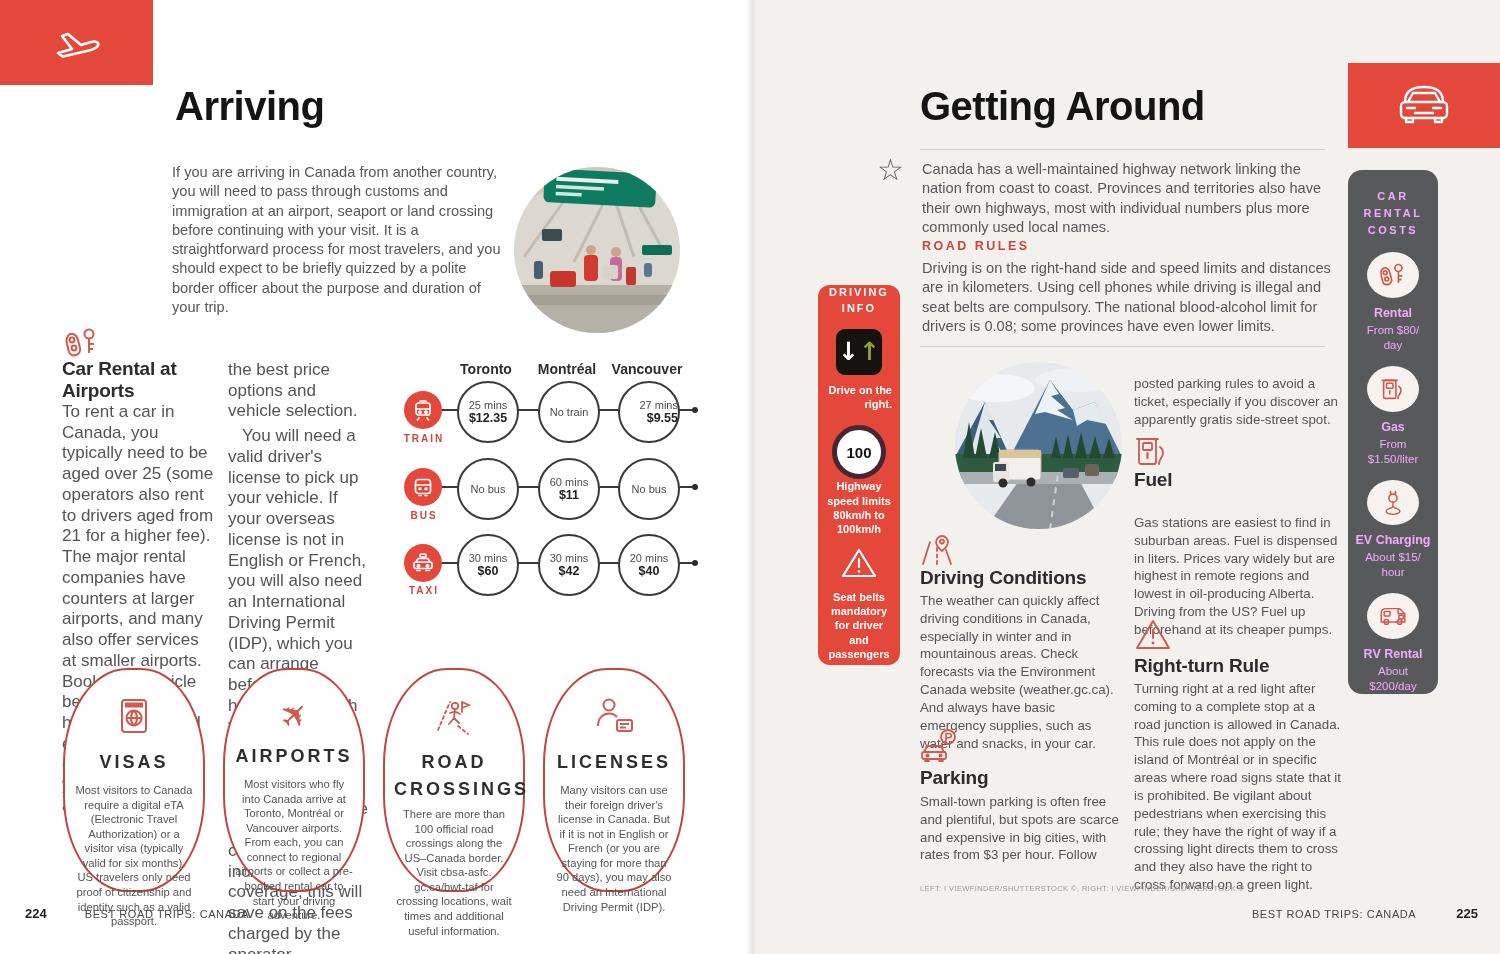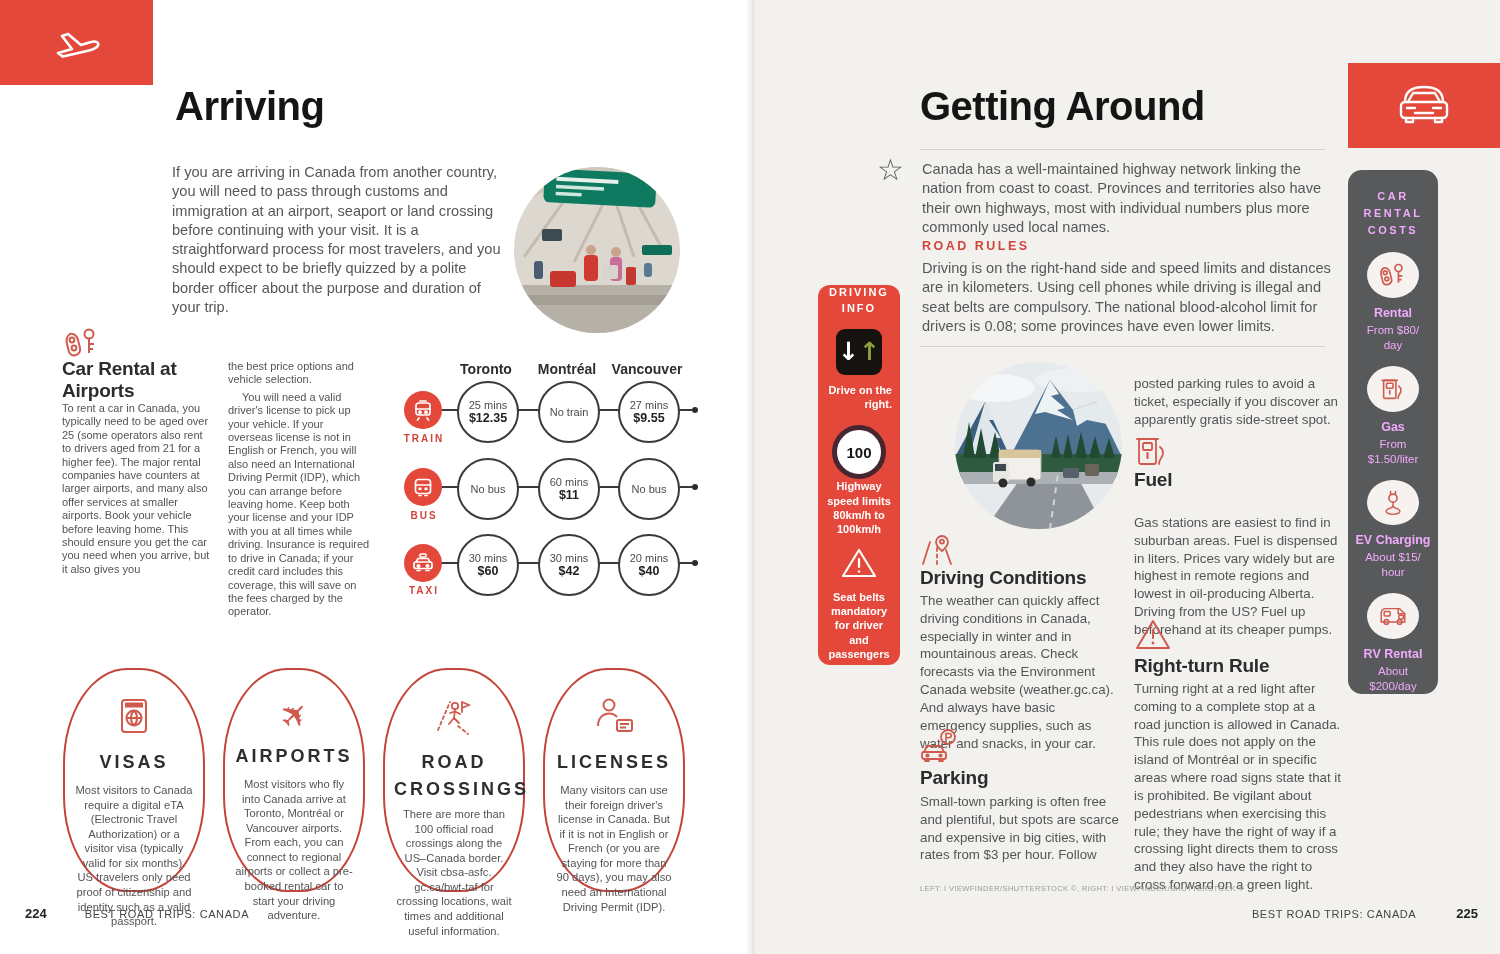--- a/index.html
+++ b/index.html
@@ -4,21 +4,21 @@
 <style>
   html,body{margin:0;padding:0;}
   body{font-family:"Liberation Sans",sans-serif;color:#545456;}
   #spread{position:relative;width:1500px;height:954px;background:#ffffff;overflow:hidden;}
   #right-bg{position:absolute;left:752px;top:0;width:748px;height:954px;background:#f2f1ee;}
   #fold{position:absolute;left:746px;top:0;width:10px;height:954px;background:linear-gradient(90deg,rgba(0,0,0,0),rgba(0,0,0,.07),rgba(0,0,0,0));}
   .abs{position:absolute;}
   .red-block{background:#e3483a;display:flex;align-items:center;justify-content:center;}
   .page-title{font-size:40px;font-weight:bold;color:#151515;letter-spacing:-.5px;}
   .body-text{font-size:14.6px;line-height:1.32;color:#57575a;}
-  .col-text{font-size:11px;line-height:1.22;color:#545457;}
+  .col-text{font-size:17px;line-height:1.22;color:#545457;}
   .sec-head{font-size:19px;font-weight:bold;color:#2c2c2f;line-height:1.15;letter-spacing:-.2px;}
   .divider{height:1px;background:#d4d2ce;}
   
   .t-head{font-size:14px;font-weight:bold;color:#2e2e31;width:100px;text-align:center;}
   .t-line{height:2px;background:#3a3a3c;}
   .t-dot{width:6px;height:6px;border-radius:50%;background:#2c2c2e;}
   .t-cell{width:58px;height:58px;border-radius:50%;background:#fff;border:2px solid #3a3a3c;display:flex;flex-direction:column;align-items:center;justify-content:center;text-align:center;}
   .tc-l1{font-size:11px;color:#4c4c4e;}
   .tc-l2{font-size:12.5px;font-weight:bold;color:#222;}
   .mode-circle{width:38px;height:38px;border-radius:50%;background:#e3483a;display:flex;align-items:center;justify-content:center;}
@@ -165,21 +165,21 @@
   <div class="abs mode-label" style="left:394px;top:585px;width:60px;">TAXI</div>
 
   <div class="abs t-cell" style="left:457px;top:381px;">
       <div class="tc-l1">25 mins</div>
       <div class="tc-l2">$12.35</div>
     </div>
   <div class="abs t-cell" style="left:538px;top:381px;">
       <div class="tc-l1">No train</div>
       <div class="tc-l2"></div>
     </div>
-  <div class="abs t-cell" style="left:618px;top:381px;">
+  <div class="abs t-cell" style="left:618px;top:381px;align-items:flex-end;">
       <div class="tc-l1">27 mins</div>
       <div class="tc-l2">$9.55</div>
     </div>
   <div class="abs t-cell" style="left:457px;top:458px;">
       <div class="tc-l1">No bus</div>
       <div class="tc-l2"></div>
     </div>
   <div class="abs t-cell" style="left:538px;top:458px;">
       <div class="tc-l1">60 mins</div>
       <div class="tc-l2">$11</div>

